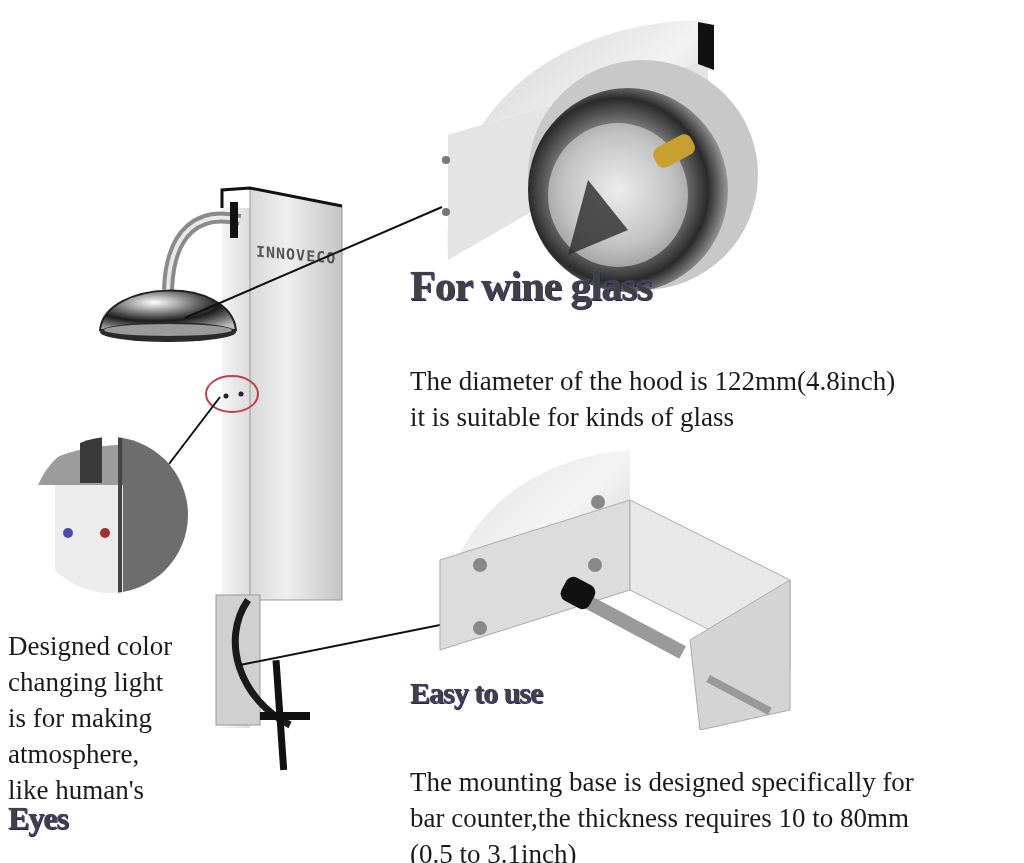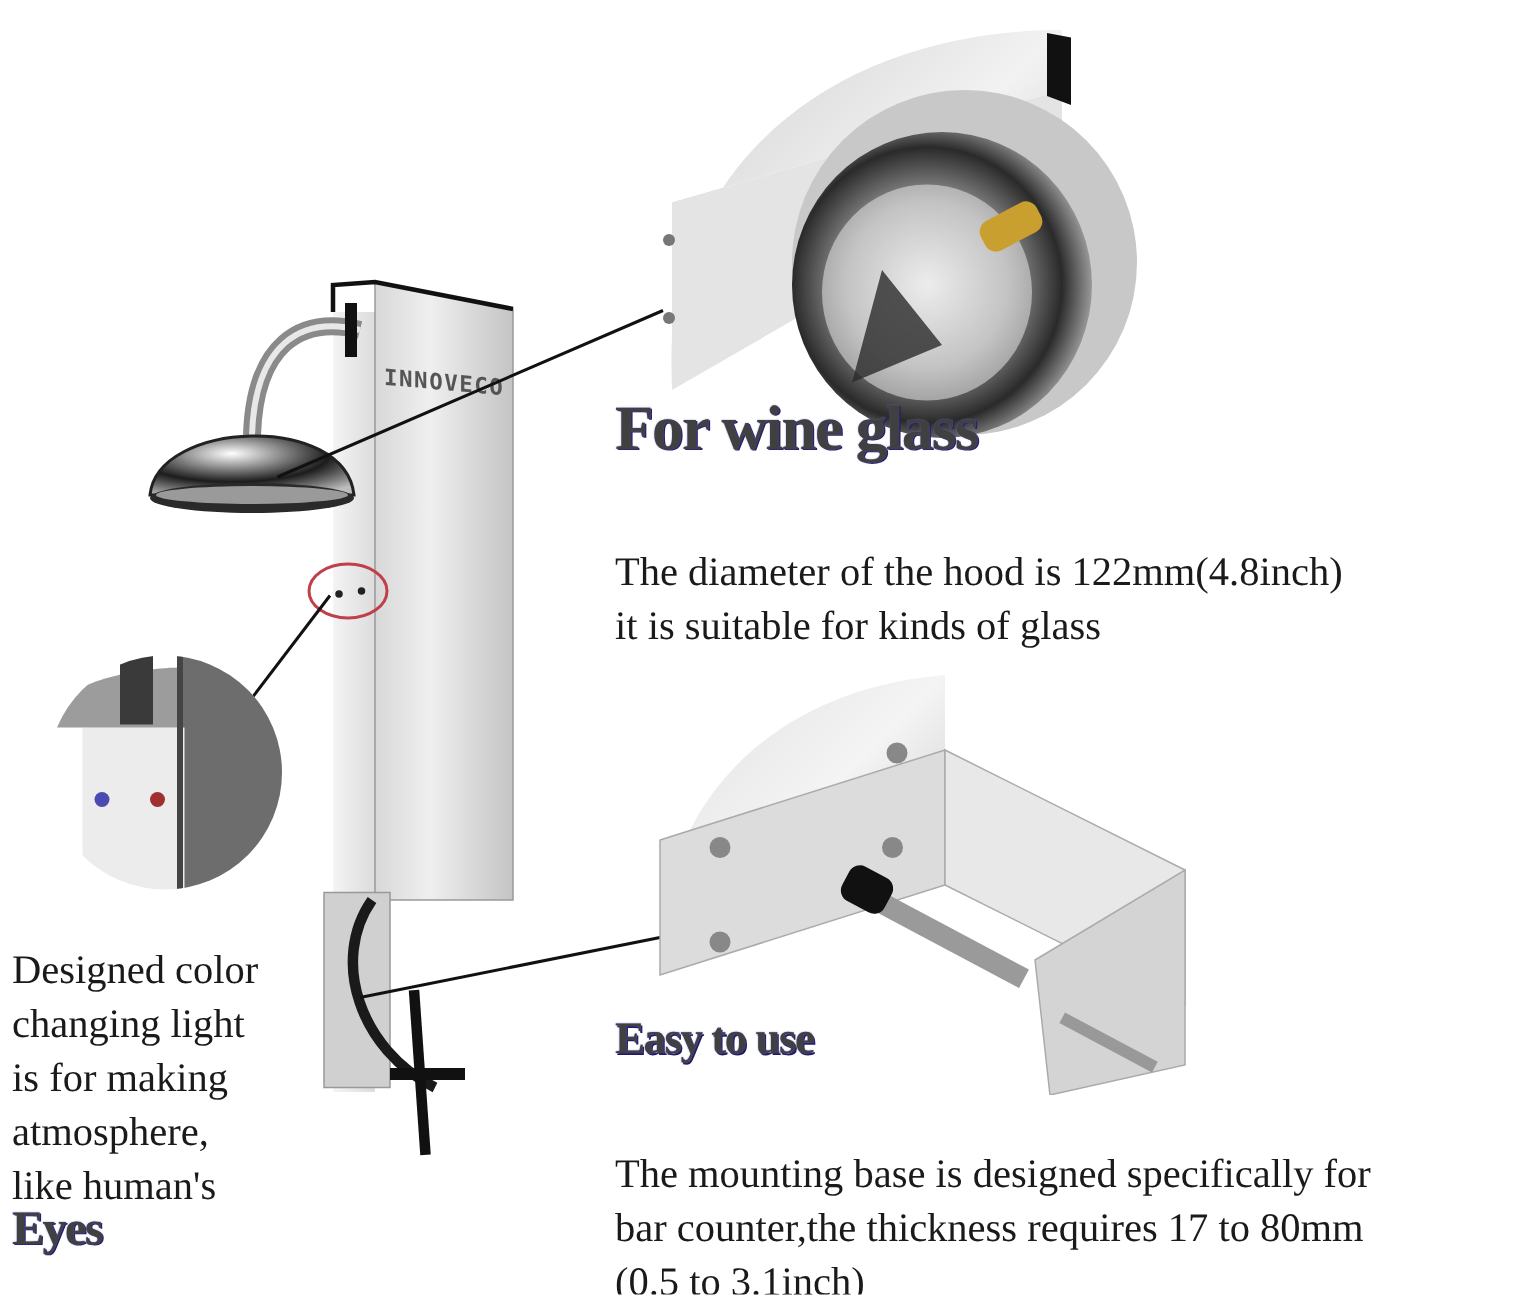--- a/index.html
+++ b/index.html
@@ -139,21 +139,21 @@
 
 <div class="abs heading" style="left:410px;top:262px;font-size:42px;">For wine glass</div>
 <div class="abs body-text" style="left:410px;top:326px;margin-top:37px;">
   <div>The diameter of the hood is 122mm(4.8inch)</div>
   <div>it is suitable for kinds of glass</div>
 </div>
 
 <div class="abs heading" style="left:410px;top:676px;font-size:30px;">Easy to use</div>
 <div class="abs body-text" style="left:410px;top:764px;">
   <div>The mounting base is designed specifically for</div>
-  <div>bar counter,the thickness requires 17 to 80mm</div>
+  <div>bar counter,the thickness requires 10 to 80mm</div>
   <div>(0.5 to 3.1inch)</div>
 </div>
 
 <div class="abs body-text" style="left:8px;top:604px;margin-top:24px;">
   <div>Designed color</div>
   <div>changing light</div>
   <div>is for making</div>
   <div>atmosphere,</div>
   <div>like human's</div>
 </div>

